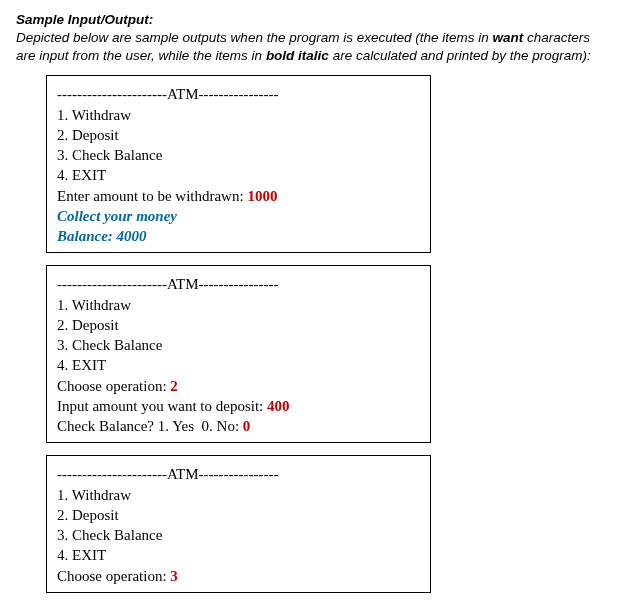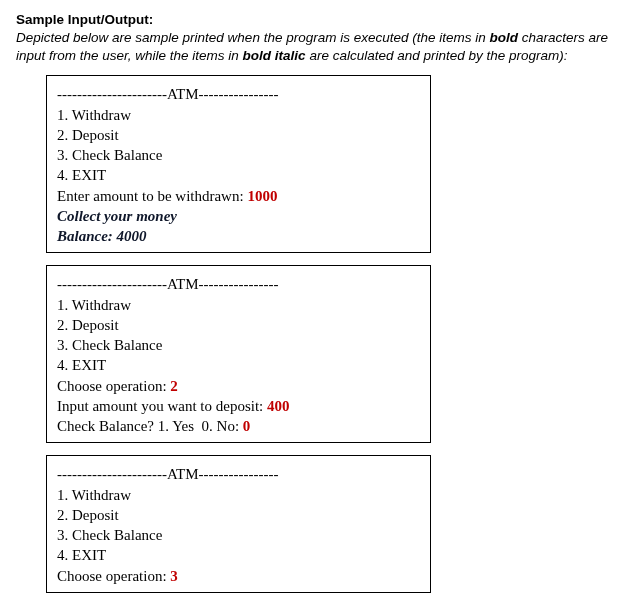--- a/index.html
+++ b/index.html
@@ -7,20 +7,21 @@
     padding: 12px 16px 20px 16px;
     font-family: "Century Gothic", "Trebuchet MS", Arial, sans-serif;
     font-size: 13.5px;
     color: #000;
     background: #fff;
     width: 626px;
     box-sizing: border-box;
   }
   .heading {
     font-weight: bold;
+    font-style: italic;
     margin-bottom: 2px;
   }
   .intro {
     font-style: italic;
     line-height: 1.35;
     margin-bottom: 10px;
   }
   .intro .b { font-weight: bold; }
   .intro .bi { font-weight: bold; font-style: italic; }
   .box {
@@ -29,29 +30,29 @@
     margin-left: 30px;
     margin-bottom: 12px;
     padding: 8px 28px 6px 10px;
     font-family: "Times New Roman", Times, serif;
     font-size: 15px;
     line-height: 1.35;
     box-sizing: border-box;
   }
   .box .line { white-space: pre; }
   .user-in { color: #c00000; font-weight: bold; }
-  .prog-out { color: #0f172a; font-weight: bold; font-style: italic; }
+  .prog-out { color: #0369a1; font-weight: bold; font-style: italic; }
 </style>
 </head>
 <body>
 
 <div class="heading">Sample Input/Output:</div>
 
 <div class="intro">
-  <span>Depicted below are sample printed when the program is executed (the items in </span><span class="b">bold</span><span> characters are input from the user, while the items in </span><span class="bi">bold italic</span><span> are calculated and printed by the program):</span>
+  <span>Depicted below are sample outputs when the program is executed (the items in </span><span class="b">want</span><span> characters are input from the user, while the items in </span><span class="bi">bold italic</span><span> are calculated and printed by the program):</span>
 </div>
 
 <div class="box">
   <div class="line">----------------------ATM----------------</div>
   <div class="line">1. Withdraw</div>
   <div class="line">2. Deposit</div>
   <div class="line">3. Check Balance</div>
   <div class="line">4. EXIT</div>
   <div class="line"><span>Enter amount to be withdrawn: </span><span class="user-in">1000</span></div>
   <div class="line prog-out">Collect your money</div>

